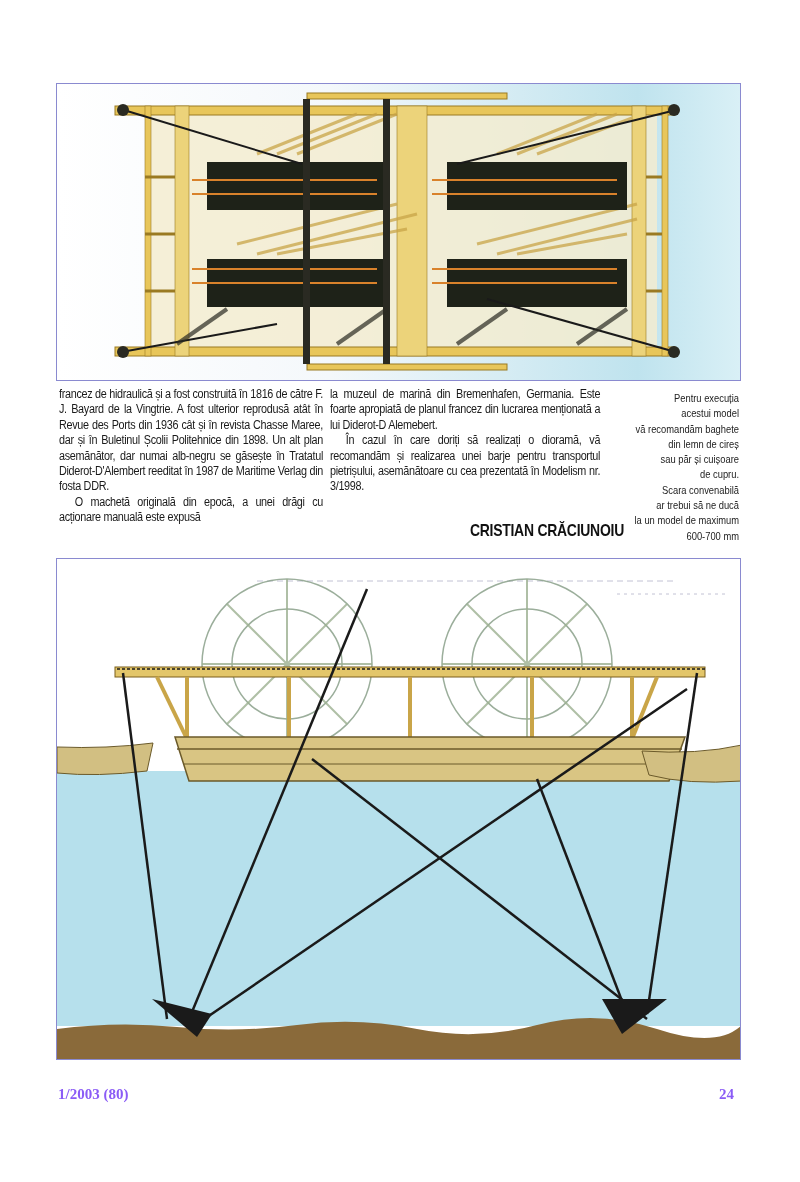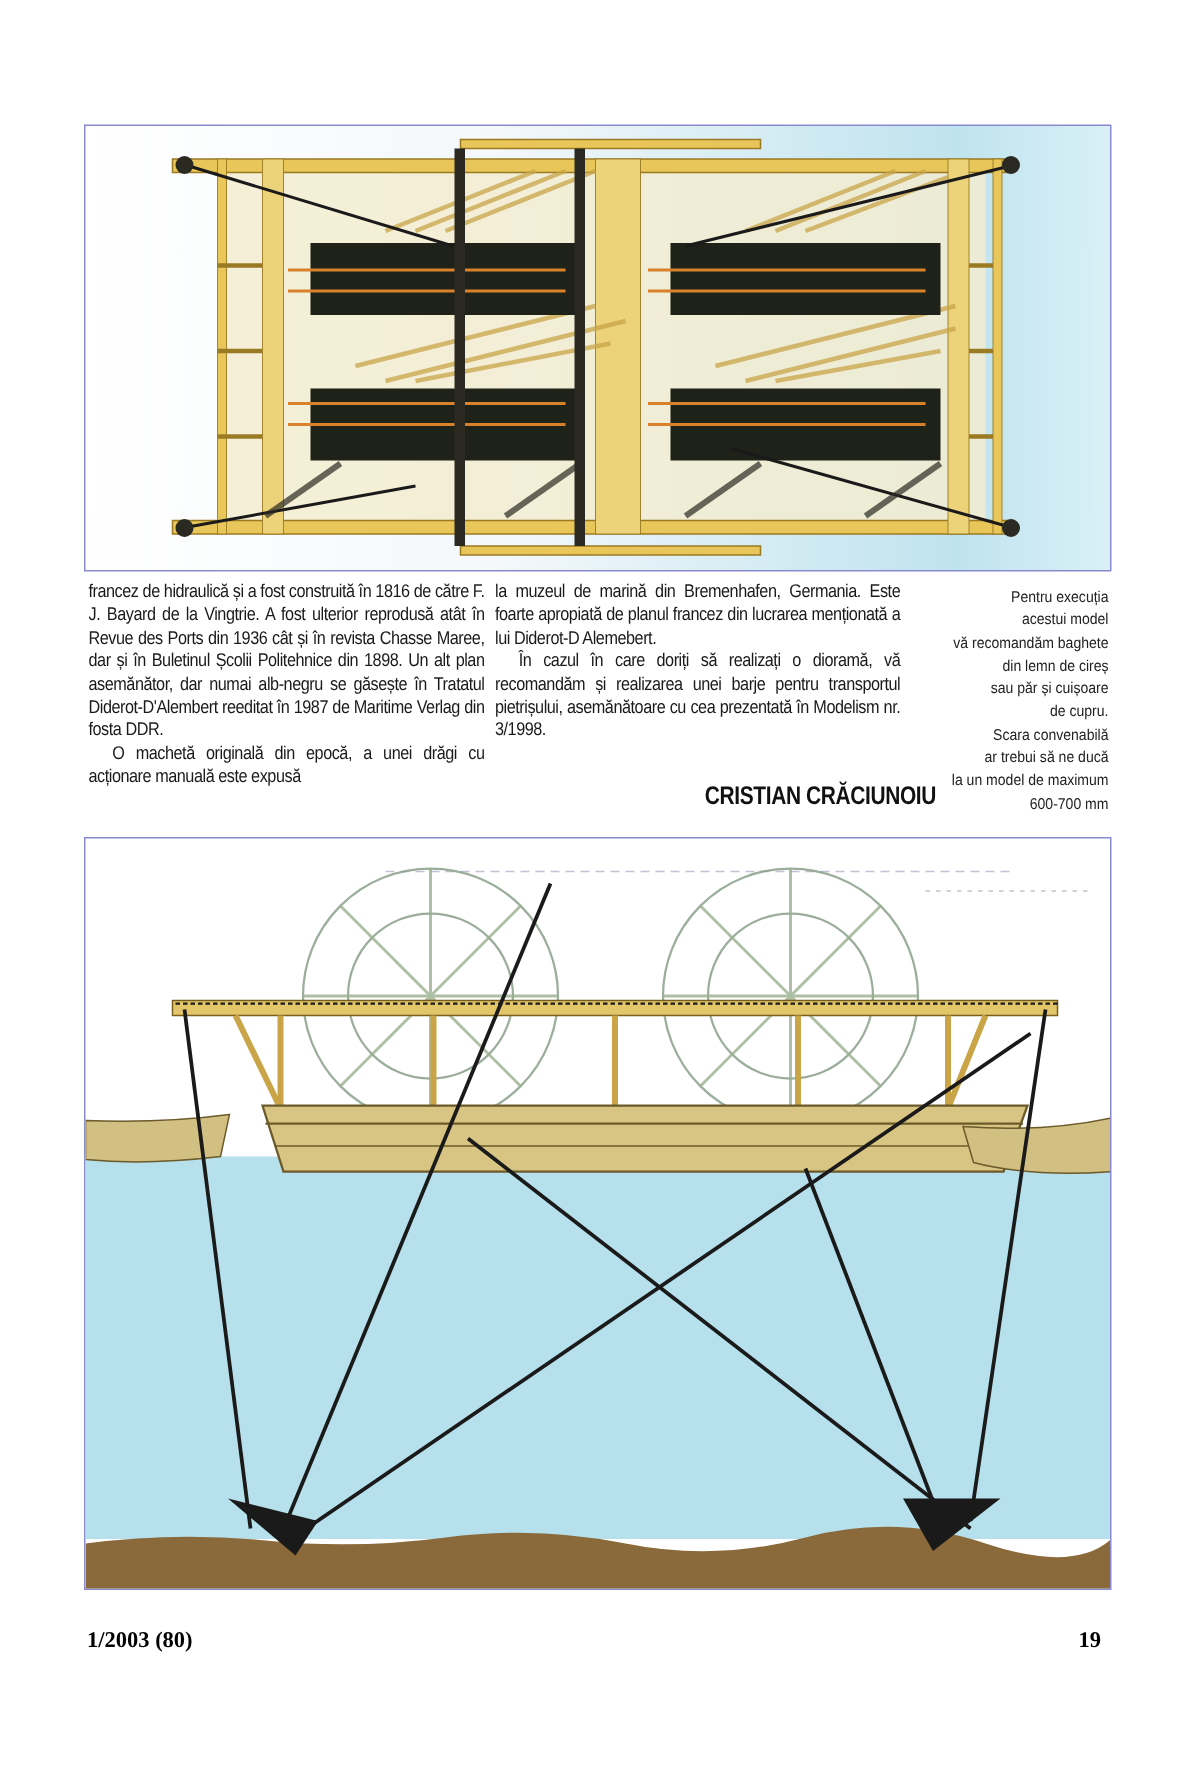--- a/index.html
+++ b/index.html
@@ -14,21 +14,21 @@
   #col1 { left: 59px; top: 387px; width: 300px; }
   #col2 { left: 330px; top: 387px; width: 307px; }
   .col p { margin: 0; }
   .col p.indent { text-indent: 18px; }
 
   #byline { position: absolute; left: 410px; top: 521px; width: 214px; text-align: right; font-family: "Liberation Sans", sans-serif; font-weight: bold; font-size: 17px; letter-spacing: -0.3px; color: #111; transform: scaleX(0.82); transform-origin: right top; }
 
   #sidenote { position: absolute; left: 598px; top: 391px; width: 141px; text-align: right; font-family: "Liberation Sans", sans-serif; font-size: 10.4px; line-height: 15.3px; color: #222; transform: scaleX(0.9); transform-origin: right top; }
   #sidenote div { white-space: nowrap; }
 
-  #footer { position: absolute; left: 0; top: 1086px; width: 800px; height: 24px; font-family: "Liberation Serif", serif; font-weight: bold; color: #000000; }
+  #footer { position: absolute; left: 0; top: 1086px; width: 800px; height: 24px; font-family: "Liberation Serif", serif; font-weight: bold; color: #8b5cf6; }
   #footer .issue { position: absolute; left: 58px; top: 0; font-size: 15px; }
   #footer .mag { position: absolute; left: 248px; top: -1px; font-size: 17px; letter-spacing: 0.2px; }
   #footer .page { position: absolute; left: 719px; top: 0; font-size: 15px; }
 </style>
 </head>
 <body>
 
 <div class="figure" id="fig-top">
   <svg width="685" height="298" viewBox="0 0 685 298">
 
@@ -195,14 +195,14 @@
 
     <g fill="#1a1a1a">
       <path d="M95 440 L155 455 L140 478 Z"></path>
       <path d="M545 440 L610 440 L565 475 Z"></path>
     </g>
   </svg>
 </div>
 
 <div id="footer">
   <span class="issue">1/2003 (80)</span>
-  <span class="page">19</span>
+  <span class="page">24</span>
 </div>
 
 </body></html>

